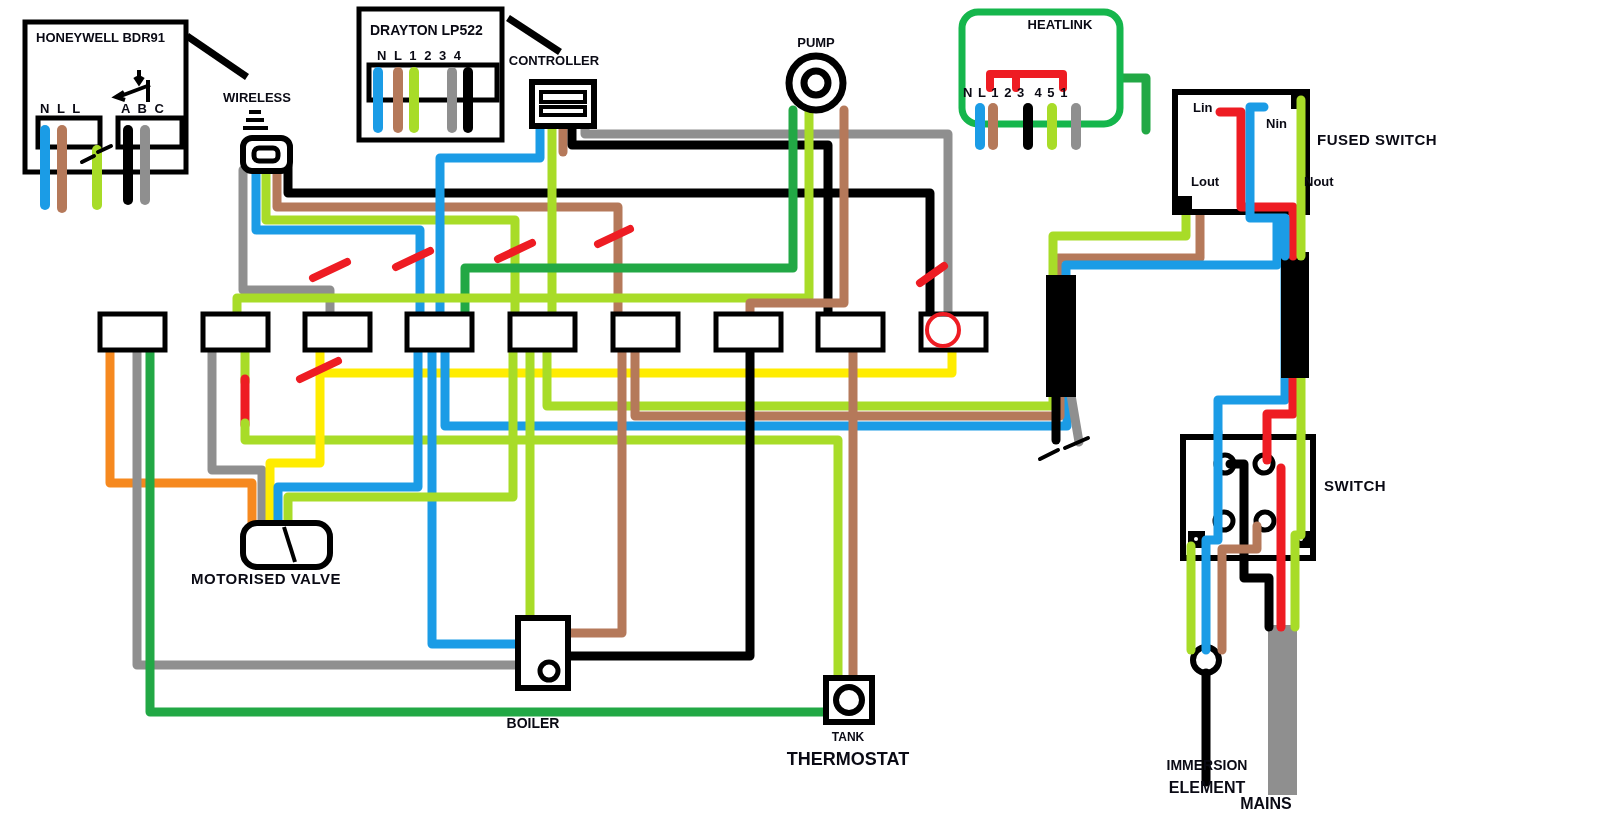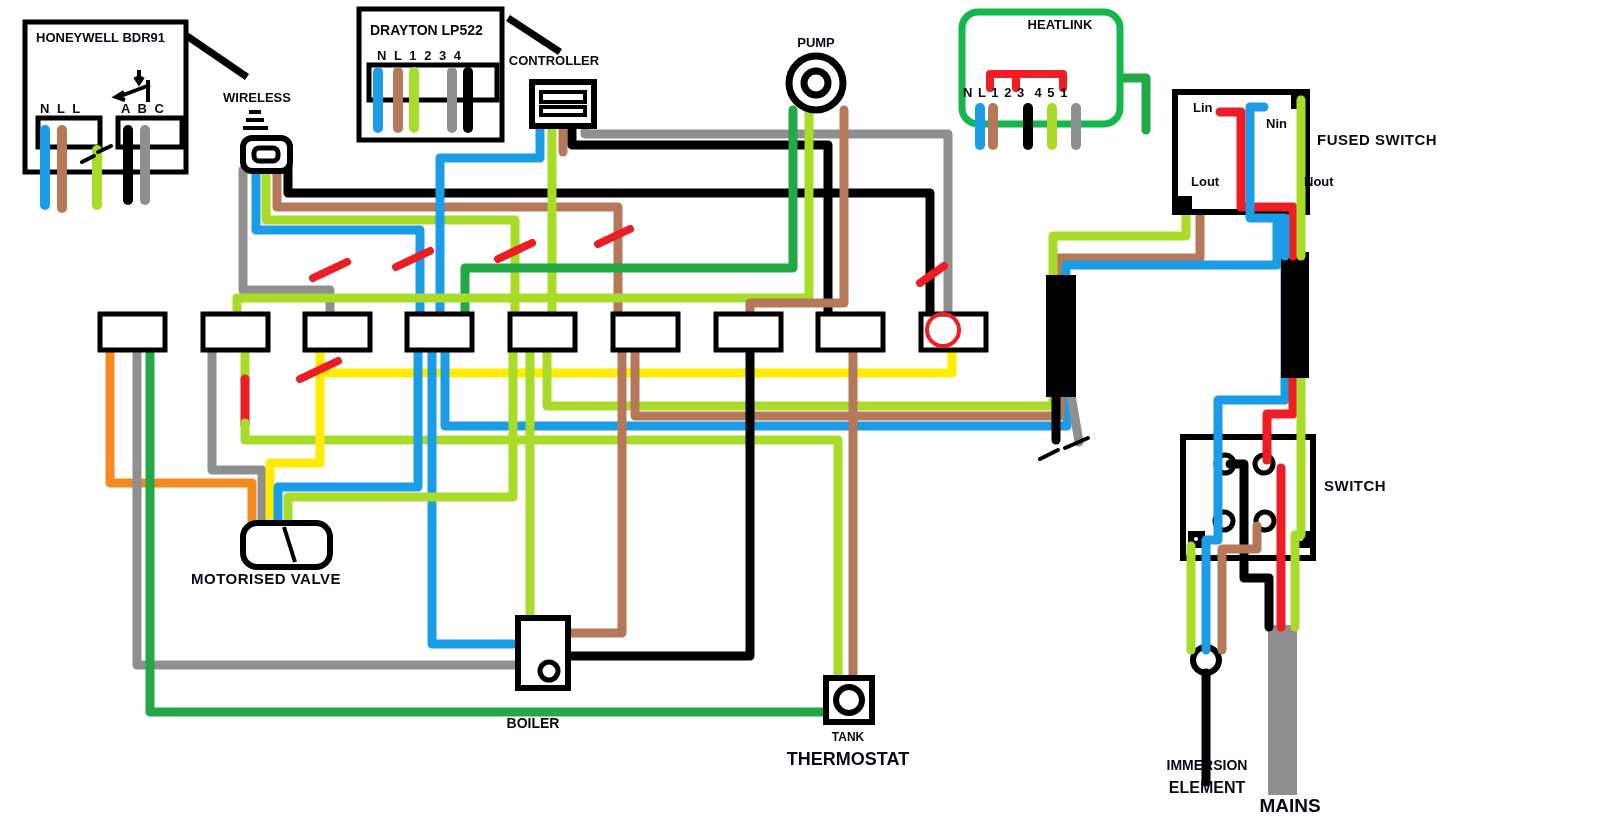--- a/index.html
+++ b/index.html
@@ -228,14 +228,14 @@
   <div class="lbl center big" style="left:266px;top:570px;">MOTORISED VALVE</div>
 
   <div class="lbl center" style="left:533px;top:676px;font-size:14px;margin-top:39px;">BOILER</div>
 
   <div class="lbl center" style="left:848px;top:730px;font-size:12px;">TANK</div>
   <div class="lbl center" style="left:848px;top:749px;font-size:18px;">THERMOSTAT</div>
 
   <div class="lbl center" style="left:1207px;top:757px;font-size:14px;">IMMERSION</div>
   <div class="lbl center" style="left:1207px;top:779px;font-size:16px;">ELEMENT</div>
 
-  <div class="lbl center" style="left:1266px;top:795px;font-size:19px;margin-left:24px;">MAINS</div>
+  <div class="lbl center" style="left:1266px;top:795px;font-size:16px;">MAINS</div>
 </div>
 
 </body></html>

